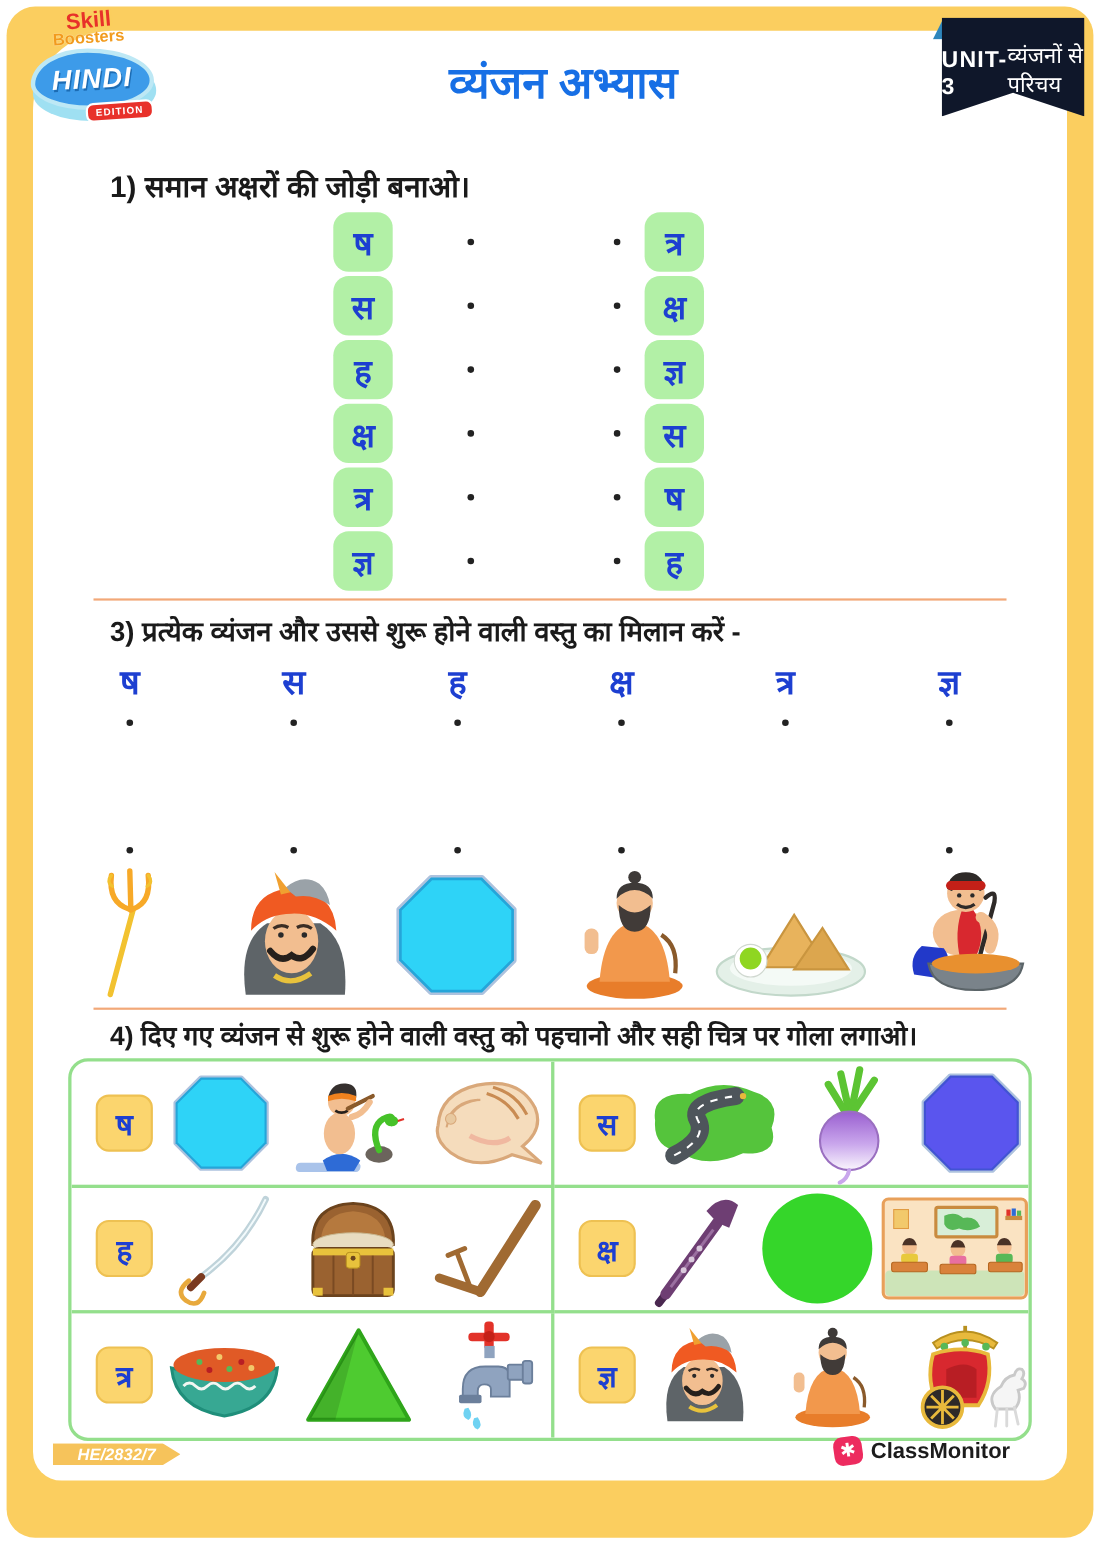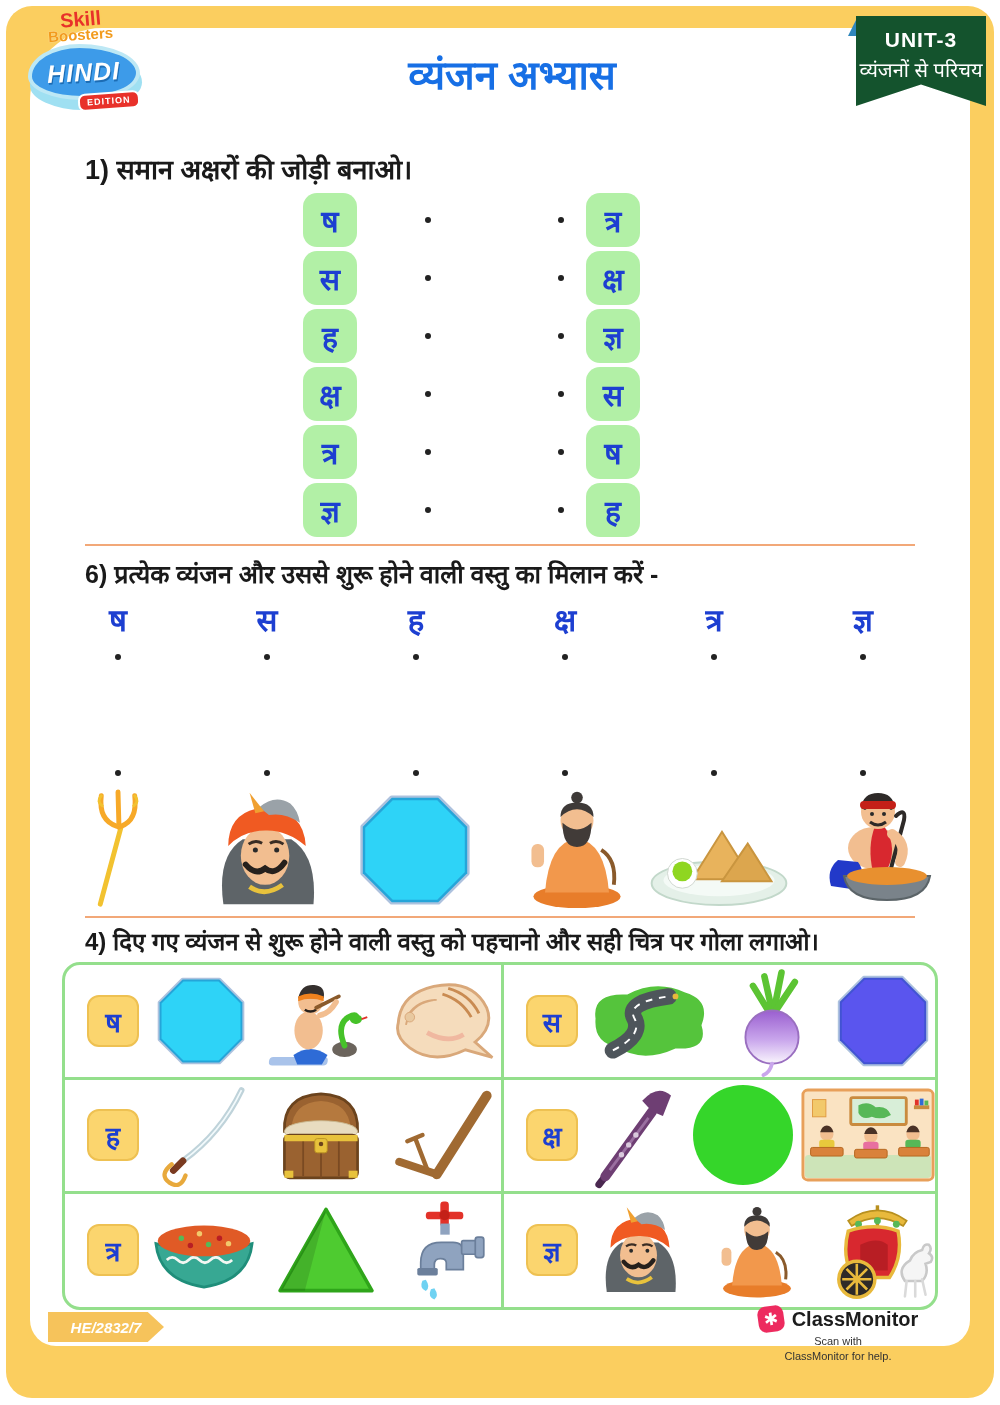--- a/index.html
+++ b/index.html
@@ -33,30 +33,30 @@
     font-size:9px; font-weight:bold; letter-spacing:1px; padding:2px 7px;
     border:2px solid #fff; border-radius:7px; transform:rotate(-4deg); }
 
   
   .title { position:absolute; left:0; top:46px; width:1000px; text-align:center; z-index:2;margin-left:12px;}
   .title-l1 { font-size:40px; font-weight:bold; color:#176FE5; }
   .title-l2 { font-size:37px; font-weight:bold; color:#176FE5; margin-top:2px; }
 
   
   .ribbon { position:absolute; left:856px; top:16px; width:130px; height:90px;
-    background:#14532d; z-index:4;
+    background:#0f172a; z-index:4;
     clip-path:polygon(0 0,100% 0,100% 100%,50% 76%,0 100%);
-    display:flex; flex-direction:column; align-items:center; }
+    display:flex; flex-direction:row; align-items:center; }
   .ribbon-fold { position:absolute; left:848px; top:16px; width:10px; height:20px;
     background:#2E86BC; clip-path:polygon(0 100%,100% 0,100% 100%); z-index:3; }
   .ribbon-l1 { margin-top:12px; color:#fff; font-weight:bold; font-size:21px; letter-spacing:1px; }
   .ribbon-l2 { color:#fff; font-size:20px; margin-top:4px; }
 
   
-  .heading { position:absolute; left:85px; color:#1a1a1a; font-weight:600; }
+  .heading { position:absolute; left:100px; color:#1a1a1a; font-weight:600; }
   .h1 { top:150px; font-size:27px; }
   .h2 { top:556px; font-size:25px; }
   .h3 { top:924px; font-size:24px; }
   .divider { position:absolute; left:85px; width:830px; height:2px; background:#F2A878; }
   .d1 { top:544px; } .d2 { top:916px; }
 
   
   .s1col { position:absolute; top:193px; display:flex; flex-direction:column; gap:4px; }
   .s1col.left { left:303px; } .s1col.right { left:558px; }
   .s1row { display:flex; align-items:center; height:54px; }
@@ -80,21 +80,21 @@
     display:grid; grid-template-columns:1fr 1fr; grid-template-rows:1fr 1fr 1fr; background:#fff; }
   .cell { display:flex; align-items:center; padding-left:22px; gap:6px; }
   .cell.bR { border-right:3px solid #94DF8C; }
   .cell.bB { border-bottom:3px solid #94DF8C; }
   .ytile { flex:0 0 52px; width:52px; height:52px; background:#FBD56E; border:2px solid #EEC152;
     border-radius:12px; display:flex; align-items:center; justify-content:center;
     color:#1D3FD1; font-size:27px; font-weight:bold; }
   .slot { flex:1 1 0; display:flex; align-items:center; justify-content:center; }
 
   
-  .tag { position:absolute; left:48px; top:1312px; width:116px; height:30px;
+  .tag { position:absolute; left:48px; top:1312px; width:116px; height:20px;
     background:#F6C35B; clip-path:polygon(0 0,86% 0,100% 50%,86% 100%,0 100%);
     display:flex; align-items:center; justify-content:center; z-index:6;
     color:#fff; font-weight:bold; font-style:italic; font-size:15px; }
   .brand { position:absolute; left:728px; top:1306px; width:220px; text-align:center; z-index:6; }
   .brand-row { display:flex; align-items:center; justify-content:center; gap:8px; }
   .brand-logo { width:26px; height:26px; background:#ED2B5F; border-radius:8px;
     color:#fff; font-size:17px; display:flex; align-items:center; justify-content:center;
     transform:rotate(-8deg); }
   .brand-name { font-size:20px; font-weight:bold; color:#1c1c1c; }
   .brand-note { font-size:11px; color:#333; line-height:1.35; margin-top:2px; }
@@ -209,21 +209,21 @@
       <div class="tile">ष</div>
     </div>
   <div class="s1row">
       <div class="dot before"></div>
       <div class="tile">ह</div>
     </div>
 </div>
 
 <div class="divider d1"></div>
 
-<div class="heading h2">6) प्रत्येक व्यंजन और उससे शुरू होने वाली वस्तु का मिलान करें -</div>
+<div class="heading h2">3) प्रत्येक व्यंजन और उससे शुरू होने वाली वस्तु का मिलान करें -</div>
 
 <div class="s2col" style="left:83px">
     <div class="s2letter">ष</div>
     <div class="dot"></div>
   </div>
 <div class="s2col" style="left:232px">
     <div class="s2letter">स</div>
     <div class="dot"></div>
   </div>
 <div class="s2col" style="left:381px">
@@ -547,17 +547,13 @@
     </div>
   </div>
 </div>
 
 <div class="tag">HE/2832/7</div>
 <div class="brand">
   <div class="brand-row">
     <div class="brand-logo">✱</div>
     <div class="brand-name">ClassMonitor</div>
   </div>
-  <div class="brand-note">
-    <div>Scan with</div>
-    <div>ClassMonitor for help.</div>
-  </div>
 </div>
 
 </body></html>

